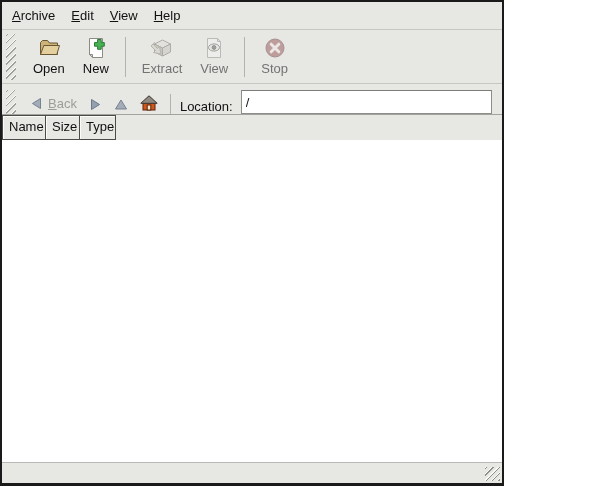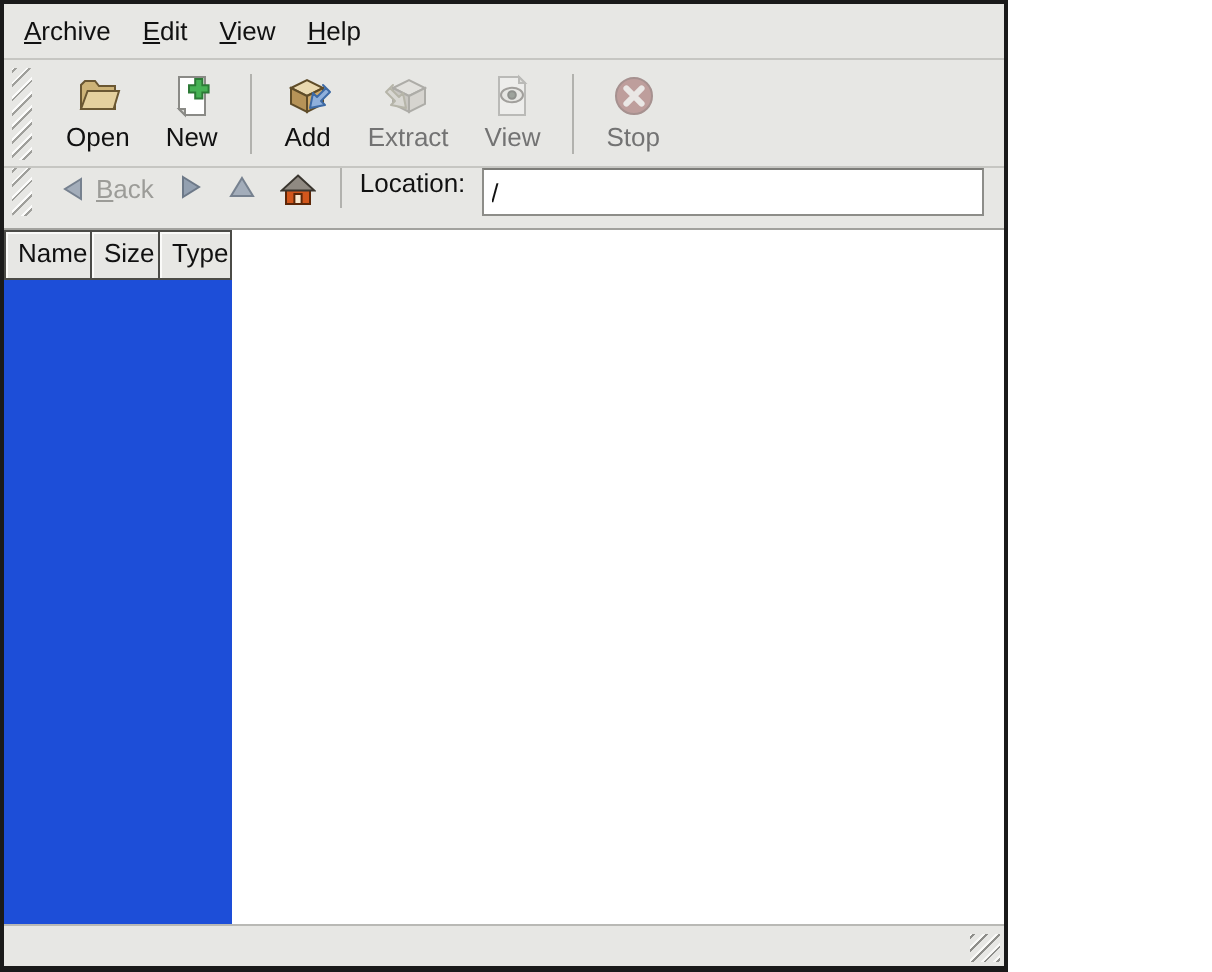--- a/index.html
+++ b/index.html
@@ -59,21 +59,21 @@
   .tool-btn.disabled .lbl { color: #737373; text-align: center; }
   .tool-btn.disabled svg { filter: grayscale(30%) opacity(0.48); }
   .vsep {
     width: 1px; height: 40px;
     background: #b2b2ae;
     margin: 0 7px;
   }
   
   .navbar {
     height: 30px; flex: 0 0 30px;
-    display: flex; align-items: flex-start;
+    display: flex; align-items: flex-end;
     padding: 0 2px;
     background: #e7e7e4;
   }
   .navbar .handle { height: 24px; }
   .nav-btn {
     display: flex; align-items: center; gap: 5px;
     padding: 3px 6px;
     border-radius: 2px;
     cursor: default;
   }
@@ -88,22 +88,22 @@
     background: #ffffff;
     font-family: "Liberation Sans", "DejaVu Sans", sans-serif;
     font-size: 13px;
     padding: 0 4px;
     color: #111;
     outline: none;
   }
   
   .content {
     flex: 1 1 auto;
-    display: flex; flex-direction: row;
-    background: #1d4ed8;
+    display: flex; flex-direction: column;
+    background: #0f172a;
     min-height: 0;
   }
   .header-row {
     flex: 0 0 25px; height: 25px;
     display: flex;
     background: #e7e7e4;
   }
   .hcell {
     background: #e7e7e4;
     border: 1px solid #4b4b47;
@@ -166,31 +166,20 @@
           <path d="M5.5 2.5 H18.5 V21.5 H8.5 L5.5 18.5 Z" fill="#ffffff" stroke="#8a8a86"></path>
           <path d="M5.5 18.5 L8.5 18.5 L8.5 21.5 Z" fill="#d8d8d4" stroke="#8a8a86"></path>
           <path d="M13.6 3.5 h3.6 v3.1 h3.1 v3.6 h-3.1 v3.1 h-3.6 v-3.1 h-3.1 V6.6 h3.1 z" fill="#46b254" stroke="#2c7a36"></path>
         </svg>
       </span>
       <span class="lbl">New</span>
     </div>
 
     <div class="vsep"></div>
 
-    <div class="tool-btn">
-      <span>
-        <svg width="24" height="24" viewBox="0 0 24 24">
-          <polygon points="3.5,8 11.5,4 19.5,8 11.5,12" fill="#ead9b0" stroke="#5f4c28"></polygon>
-          <polygon points="3.5,8 11.5,12 11.5,20 3.5,16" fill="#b69358" stroke="#5f4c28"></polygon>
-          <polygon points="11.5,12 19.5,8 19.5,16 11.5,20" fill="#cfa968" stroke="#5f4c28"></polygon>
-          <path d="M19.5 6.5 L23 10 L18.5 14.5 L20.5 16.5 L13 18 L14.5 10.5 L16.5 12.5 L21 8 Z" fill="#8fb0dc" stroke="#3d6aa5" stroke-linejoin="round"></path>
-        </svg>
-      </span>
-      <span class="lbl">Add</span>
-    </div>
 
     <div class="tool-btn disabled">
       <span>
         <svg width="24" height="24" viewBox="0 0 24 24">
           <polygon points="4.5,8 12.5,4 20.5,8 12.5,12" fill="#dedbd3" stroke="#6f6b62"></polygon>
           <polygon points="4.5,8 12.5,12 12.5,20 4.5,16" fill="#a9a49a" stroke="#6f6b62"></polygon>
           <polygon points="12.5,12 20.5,8 20.5,16 12.5,20" fill="#c4c0b6" stroke="#6f6b62"></polygon>
           <g transform="scale(-1,1) translate(-24,0)">
             <path d="M19.5 6.5 L23 10 L18.5 14.5 L20.5 16.5 L13 18 L14.5 10.5 L16.5 12.5 L21 8 Z" fill="#cbc7be" stroke="#83805f" stroke-linejoin="round"></path>
           </g>

